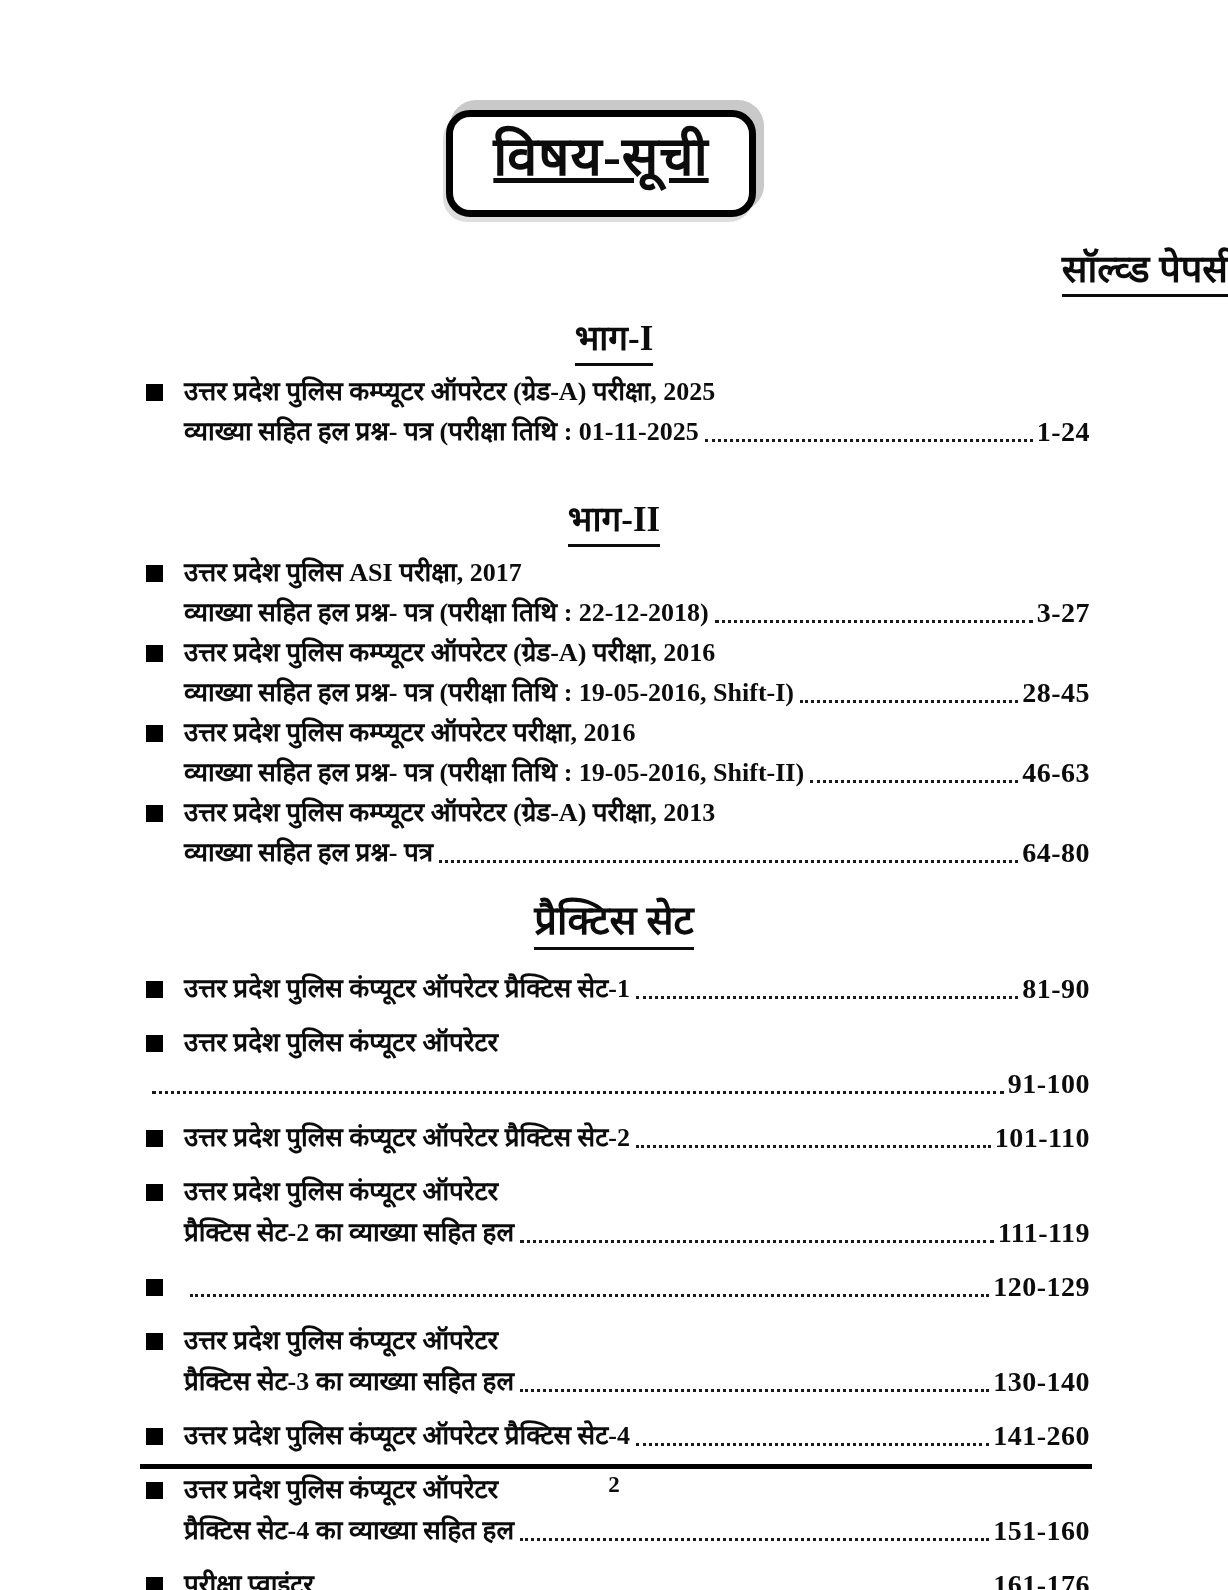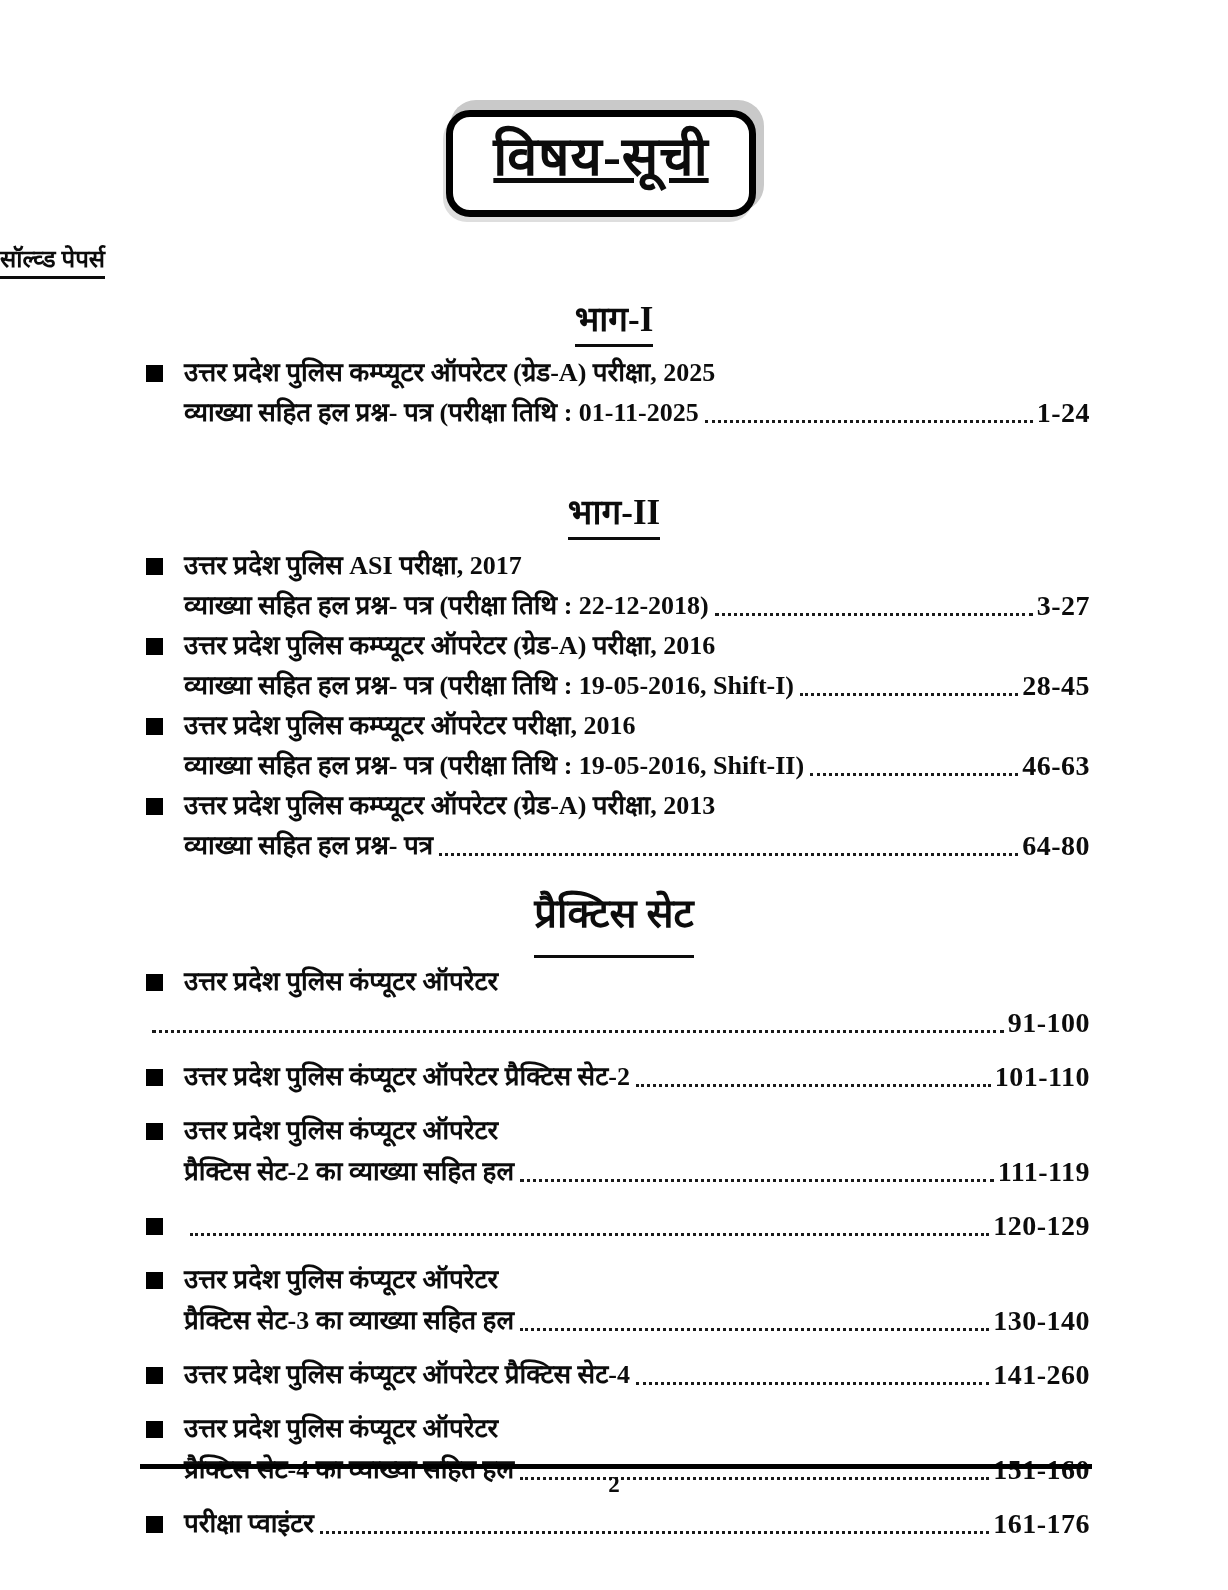--- a/index.html
+++ b/index.html
@@ -17,27 +17,27 @@
   .title-row { display:flex; justify-content:center; padding-top:110px; margin-right:26px; }
   .title-box {
     position:relative; background:#ffffff;
     border:7px solid #000000; border-radius:24px;
     padding:4px 40px 16px 40px;
     box-shadow: 6px -8px 0 2px #c9c9c9, -3px 5px 0 0 #dedede;
     font-size:54px; line-height:1.35; letter-spacing:1px;text-decoration:underline;
   }
 
   
-  .h-solved { text-align:left; font-size:24px; margin-top:24px; }
+  .h-solved { text-align:right; font-size:38px; margin-top:24px; }
   .h-solved > span { border-bottom:3px solid #0c0c0c; padding-bottom:4px; }
   .h-part { text-align:center; font-size:35px; margin-top:20px; margin-bottom:12px; }
   .h-part > span { border-bottom:3px solid #0c0c0c; padding-bottom:5px; }
-  .h-part.gap-top { margin-top:54px; }
+  .h-part.gap-top { margin-top:42px; }
   .h-practice { text-align:center; font-size:40px; margin-top:18px; margin-bottom:22px; }
-  .h-practice > span { border-bottom:3px solid #0c0c0c; padding-bottom:19px; }
+  .h-practice > span { border-bottom:3px solid #0c0c0c; padding-bottom:4px; }
 
   
   .toc { font-size:26px; }
   .row { display:flex; align-items:flex-end; line-height:40px; }
   .bullet {
     flex:none; width:17px; height:17px; background:#000000;
     margin:0 21px 11px 0; align-self:flex-end;
   }
   .etitle { white-space:nowrap; }
   .cont { padding-left:38px; }
@@ -137,20 +137,28 @@
       <span class="pages">64-80</span>
     </div>
   </div>
 
   <div class="h-practice">
     <span>प्रैक्टिस सेट</span>
   </div>
 
   <div class="content toc practice">
 
+    <div class="group">
+      <div class="row">
+        <span class="bullet"></span>
+        <span class="etitle">उत्तर प्रदेश पुलिस कंप्यूटर ऑपरेटर प्रैक्टिस सेट-1</span>
+        <span class="dots"></span>
+        <span class="pages">81-90</span>
+      </div>
+    </div>
 
     <div class="group">
       <div class="row">
         <span class="bullet"></span>
         <span class="etitle">उत्तर प्रदेश पुलिस कंप्यूटर ऑपरेटर</span>
       </div>
       <div class="row">
         <span class="dots"></span>
         <span class="pages">91-100</span>
       </div>

